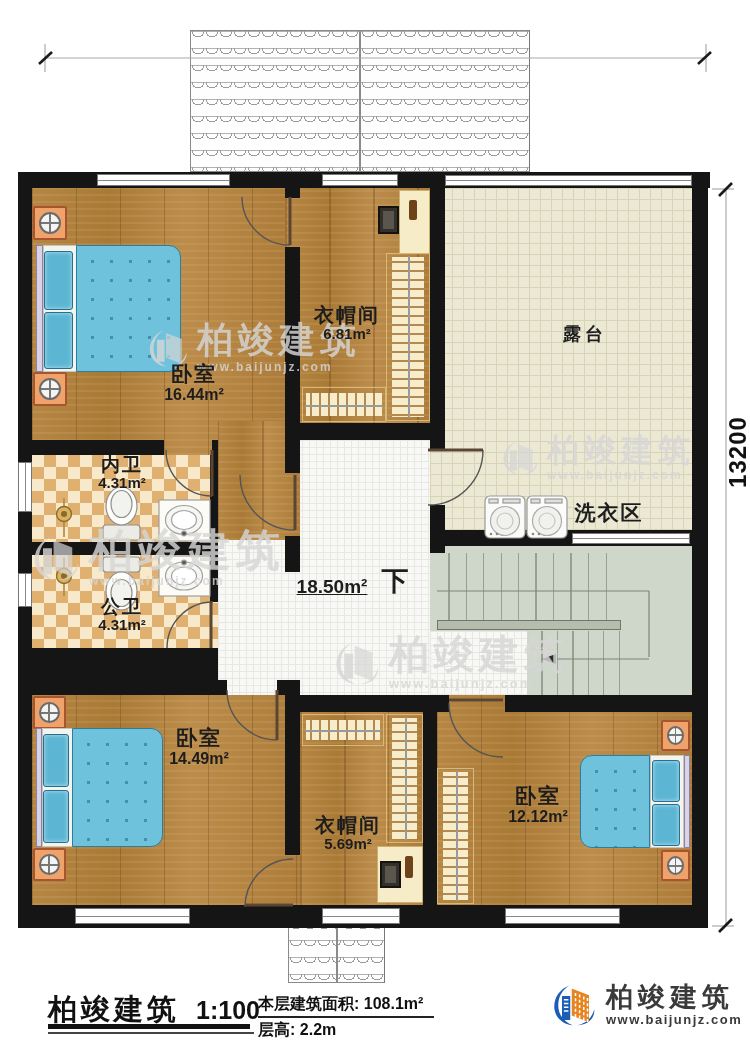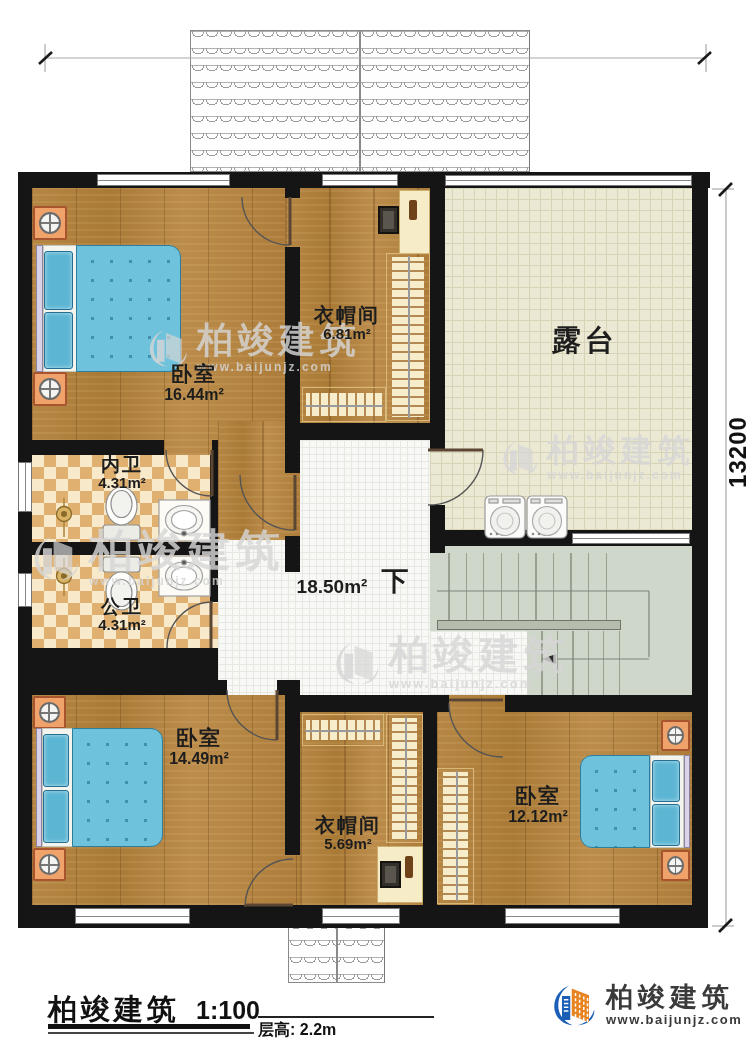--- a/index.html
+++ b/index.html
@@ -327,31 +327,34 @@
 
   <div class="rlabel" style="left:124px;top:362px;width:140px;">
     <span class="nm">卧室</span>
       <span class="ar">16.44m²</span>
   </div>
   <div class="rlabel" style="left:277px;top:304px;width:140px;">
     <span class="nm" style="font-size:20px;">衣帽间</span>
       <span class="ar" style="font-size:15px;">6.81m²</span>
   </div>
   <div class="rlabel" style="left:515px;top:324px;width:140px;">
-    <span class="nm" style="font-size:29px;letter-spacing:4px;text-align:center;">露台</span>
+    <span class="nm" style="font-size:18px;letter-spacing:4px;text-align:center;">露台</span>
+  </div>
+  <div class="rlabel" style="left:539px;top:501px;width:140px;">
+    <span class="nm" style="font-size:21px;">洗衣区</span>
   </div>
   <div class="rlabel" style="left:52px;top:454px;width:140px;">
     <span class="nm" style="font-size:19px;">内卫</span>
       <span class="ar" style="font-size:15px;">4.31m²</span>
   </div>
   <div class="rlabel" style="left:52px;top:596px;width:140px;">
     <span class="nm" style="font-size:19px;">公卫</span>
       <span class="ar" style="font-size:15px;">4.31m²</span>
   </div>
-  <div class="rlabel" style="left:262px;top:576px;width:140px;">
+  <div class="rlabel" style="left:262px;top:576px;width:140px;text-decoration:underline;">
     <span class="ar" style="font-size:19px;">18.50m²</span>
   </div>
   <div class="rlabel" style="left:376px;top:566px;width:40px;">
     <span class="nm" style="font-size:27px;">下</span>
   </div>
   <div class="rlabel" style="left:129px;top:726px;width:140px;">
     <span class="nm">卧室</span>
       <span class="ar">14.49m²</span>
   </div>
   <div class="rlabel" style="left:278px;top:814px;width:140px;">
@@ -397,20 +400,24 @@
     <div>
         <div class="wm-nm" style="font-size:40px;">柏竣建筑</div>
         <div class="wm-url" style="font-size:13px;">www.baijunjz.com</div>
       </div>
   </div>
 
   <div class="ft" style="left:48px;top:990px;font-size:29px;font-weight:700;letter-spacing:4px;">柏竣建筑</div>
   <div class="ft" style="left:48px;top:1024px;width:202px;height:5px;background:#111;"></div>
   <div class="ft" style="left:48px;top:1032px;width:206px;height:2px;background:#444;"></div>
   <div class="ft" style="left:196px;top:996px;font-size:25px;font-weight:700;">1:100</div>
+  <div class="ft" style="left:258px;top:994px;font-size:16px;font-weight:700;">
+    <span>本层建筑面积:</span>
+    <span>108.1m²</span>
+  </div>
   <div class="ft" style="left:258px;top:1016px;width:176px;height:2px;background:#222;"></div>
   <div class="ft" style="left:258px;top:1020px;font-size:16px;font-weight:700;">
     <span>层高:</span>
     <span>2.2m</span>
   </div>
   <div class="ft" style="left:550px;top:980px;display:flex;align-items:center;gap:8px;">
     <svg width="48" height="50">
         <use href="#bjlogo"></use>
       </svg>
     <div>

